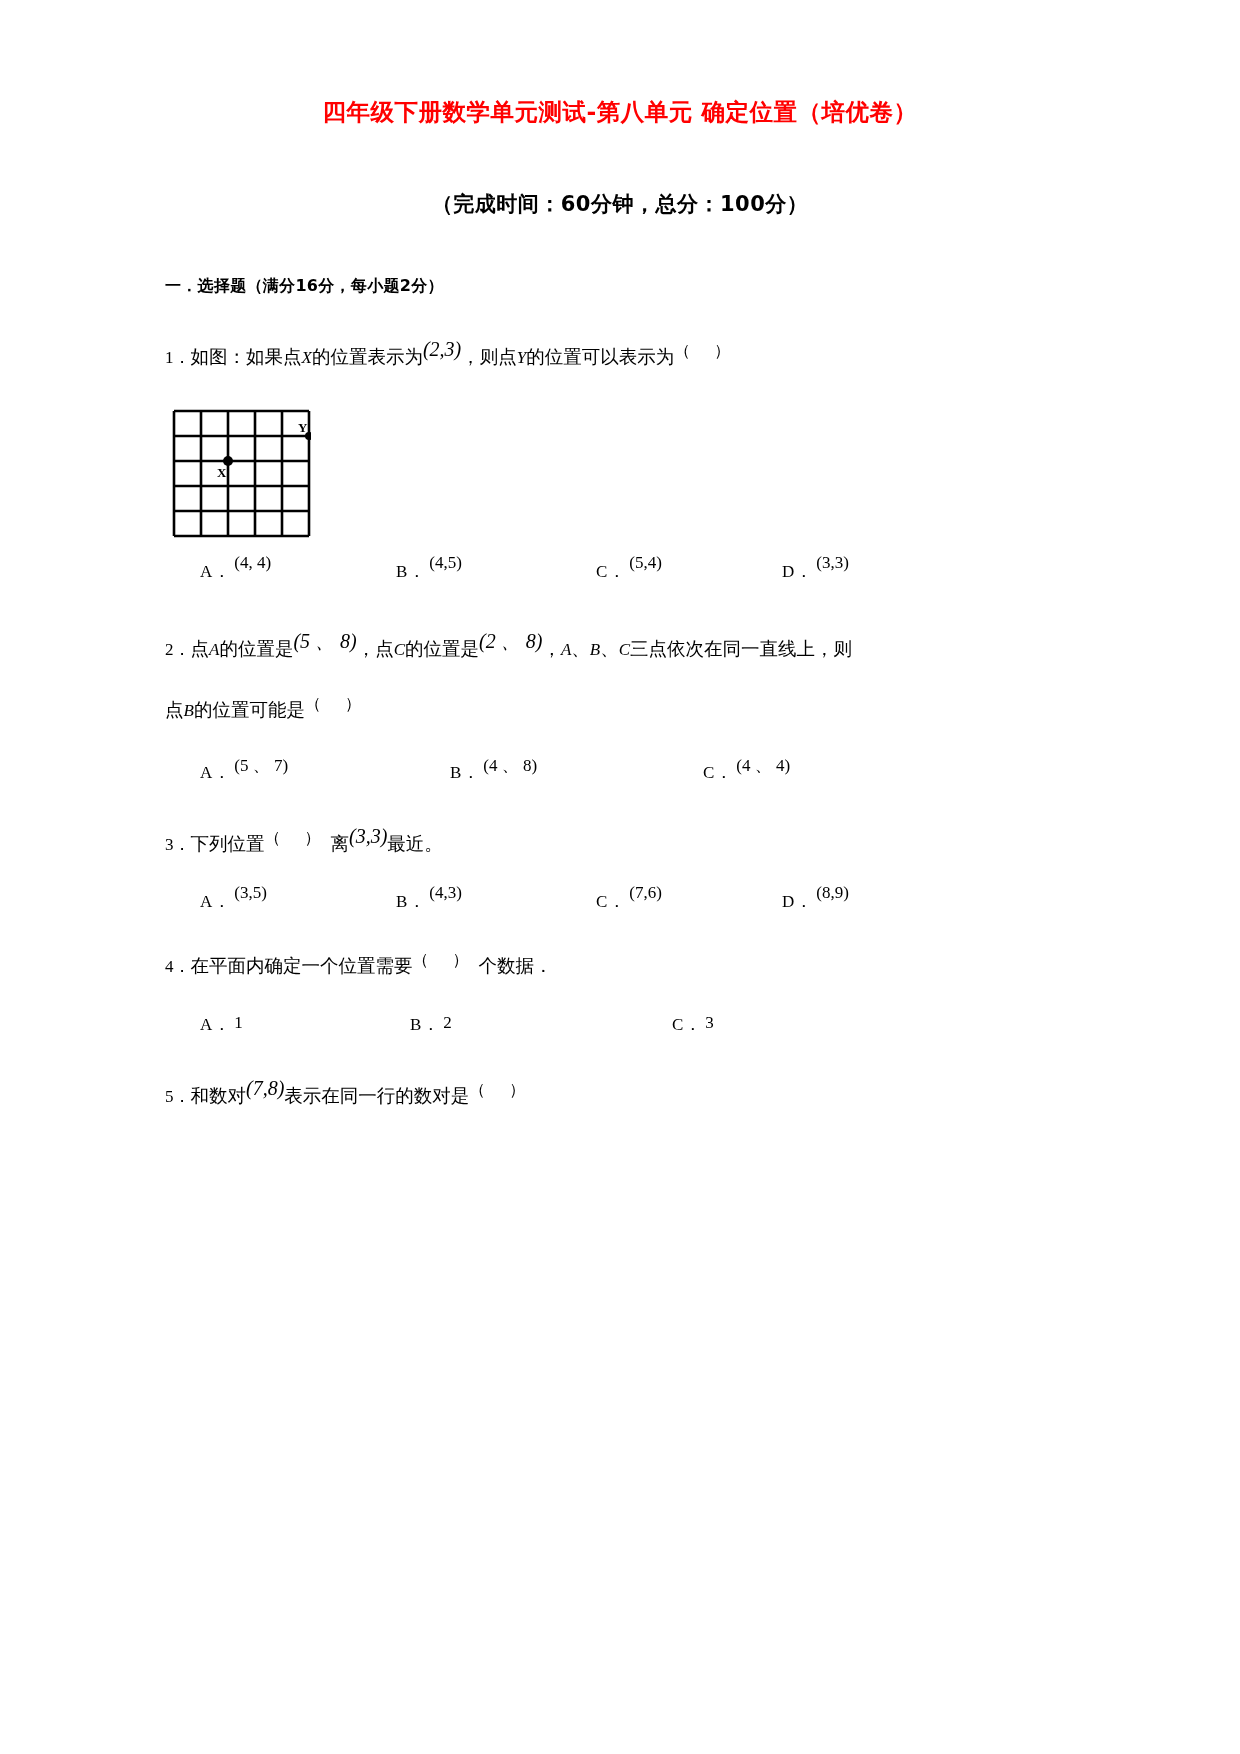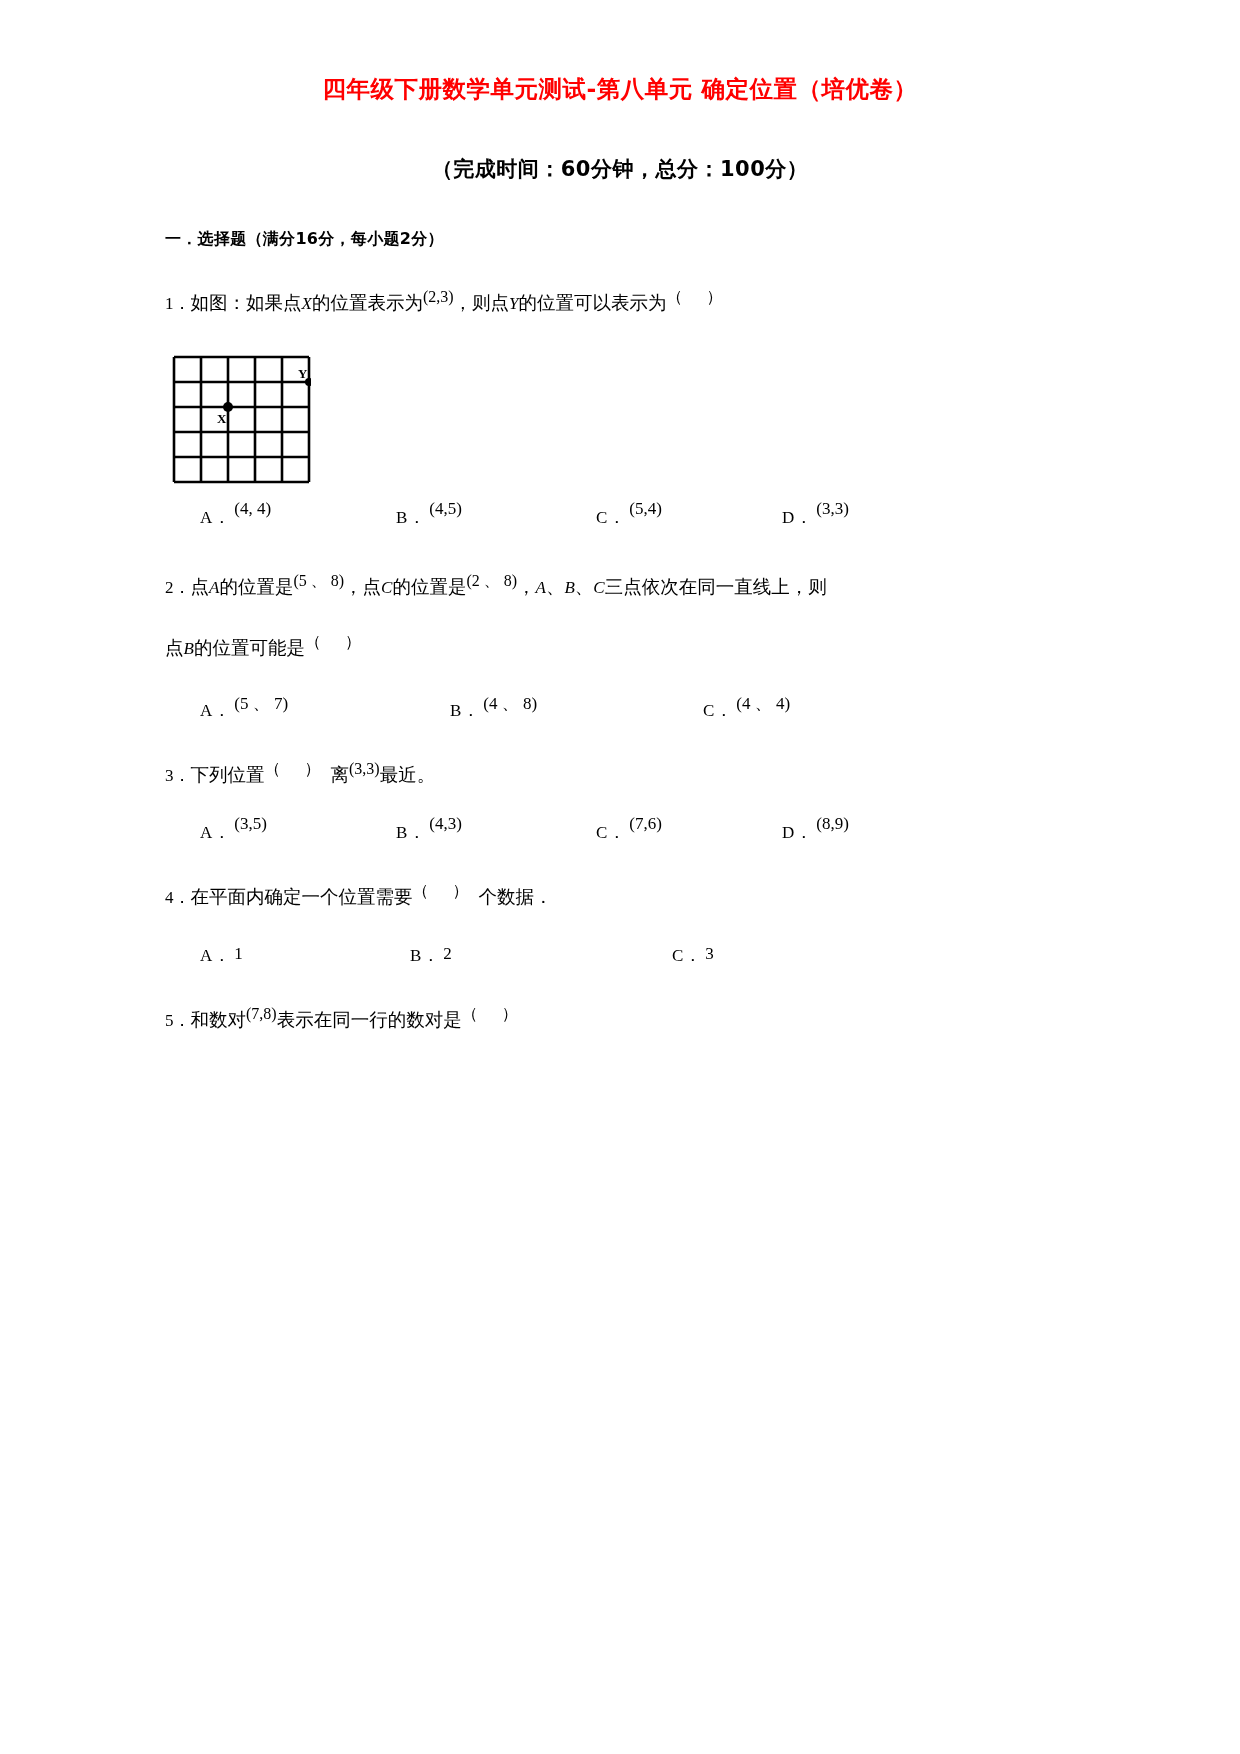--- a/index.html
+++ b/index.html
@@ -23,29 +23,29 @@
     padding: 0 165px;
   }
   
   .doc-title {
     text-align: center;
     color: #ff0000;
     font-weight: bold;
     font-size: 23.5px;
     letter-spacing: 0.5px;
     margin: 0;
-    padding-top: 73px;
+    padding-top: 96px;
     line-height: 1.4;
     font-family: "DejaVu Sans", "Liberation Sans", sans-serif;
   }
   .doc-subtitle {
     text-align: center;
     font-weight: bold;
     font-size: 21px;
-    margin: 4px;
+    margin: 16px;
     padding-top: 45px;
     letter-spacing: 0.5px;
     font-family: "DejaVu Sans", "Liberation Sans", sans-serif;
   }
   
   .section-head {
     font-weight: bold;
     font-size: 16px;
     margin: 0;
     padding-top: 42px;
@@ -61,21 +61,22 @@
     font-family: "DejaVu Sans", "Liberation Sans", sans-serif;
   }
   .q2 { line-height: 3.2; }
   .ital {
     font-family: "Liberation Serif", "DejaVu Serif", serif;
     font-style: italic;
     font-size: 17px;
   }
   .sup {
     font-family: "Liberation Serif", "DejaVu Serif", serif;
-    font-size: 16px;
+    font-style: italic;
+    font-size: 20px;
     vertical-align: 7px;
     text-align: center;
   }
   .paren {
     font-family: "Liberation Serif", "DejaVu Serif", serif;
     font-size: 16px;
     vertical-align: 7px;
     letter-spacing: 10px;
   }
   .num {

